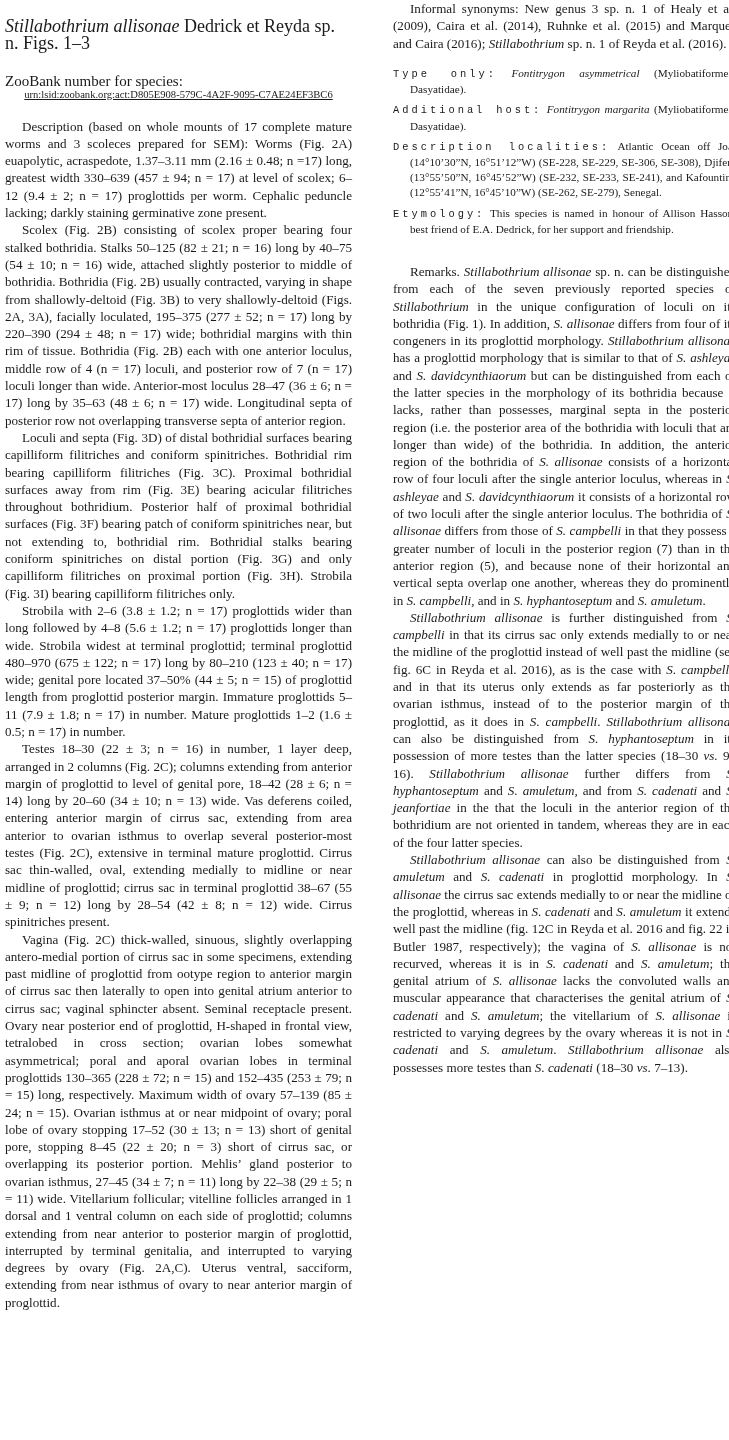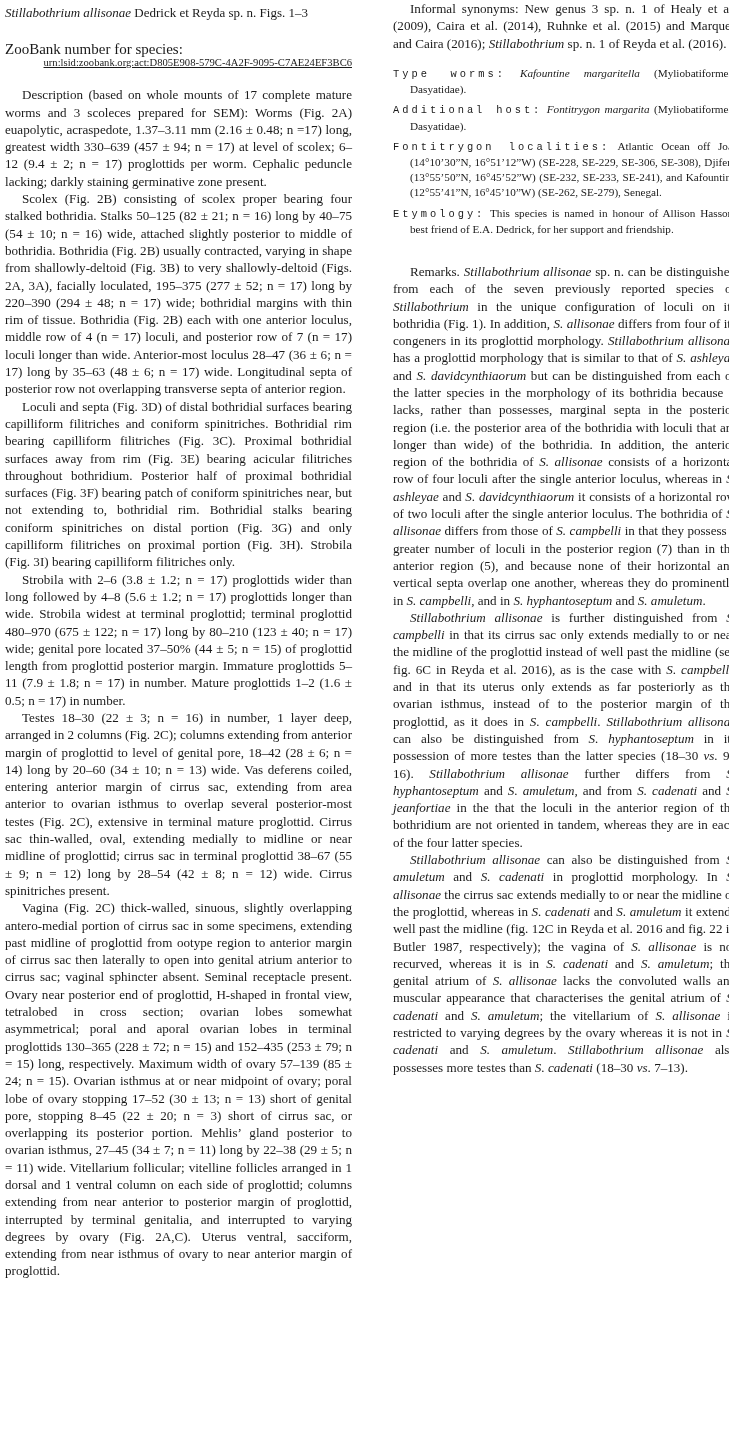--- a/index.html
+++ b/index.html
@@ -11,23 +11,23 @@
     line-height: 17.3px;
   }
   .col { position: absolute; top: 0; }
   .col-left { left: 5px; width: 347px; }
   .col-right { left: 393px; width: 343px; }
   p { margin: 0; text-align: justify; }
   .indent { text-indent: 17px; }
   i, .it { font-style: italic; }
   b, .bd { font-weight: normal; }
 
-  .title { font-size: 13px; margin-top: 4px; text-align: left; }
+  .title { font-size: 18px; margin-top: 18px; text-align: left; }
   .zoobank-label { font-size: 15px; margin-top: 21px; line-height: 14px; text-align: left; }
-  .zoobank-link { font-size: 10.6px; line-height: 14px; text-decoration: underline; color: #1a1a1a; text-align: right; display: block; }
+  .zoobank-link { font-size: 10.6px; line-height: 14px; text-decoration: underline; color: #1a1a1a; text-align: center; display: block; }
   .desc-first { margin-top: 16px; }
 
   .meta-block { font-size: 11.2px; line-height: 15.2px; padding-left: 17px; text-indent: -17px; margin-top: 5px; text-align: justify; }
   .meta-label { letter-spacing: 3px; font-family: "Liberation Mono", "DejaVu Sans Mono", monospace; font-size: 10.4px; }
   .synonyms { margin-top: 0px; }
   .type-host { margin-top: 14px; }
   .remarks { margin-top: 26px; }
 </style>
 </head>
 <body>
@@ -42,27 +42,27 @@
   <p class="indent"><span>Loculi and septa (Fig. 3D) of distal bothridial surfaces bearing capilliform filitriches and coniform spinitriches. Bothridial rim bearing capilliform filitriches (Fig. 3C). Proximal bothridial surfaces away from rim (Fig. 3E) bearing acicular filitriches throughout bothridium. Posterior half of proximal bothridial surfaces (Fig. 3F) bearing patch of coniform spinitriches near, but not extending to, bothridial rim. Bothridial stalks bearing coniform spinitriches on distal portion (Fig. 3G) and only capilliform filitriches on proximal portion (Fig. 3H). Strobila (Fig. 3I) bearing capilliform filitriches only.</span></p>
   <p class="indent"><span>Strobila with 2–6 (3.8 ± 1.2; n = 17) proglottids wider than long followed by 4–8 (5.6 ± 1.2; n = 17) proglottids longer than wide. Strobila widest at terminal proglottid; terminal proglottid 480–970 (675 ± 122; n = 17) long by 80–210 (123 ± 40; n = 17) wide; genital pore located 37–50% (44 ± 5; n = 15) of proglottid length from proglottid posterior margin. Immature proglottids 5–11 (7.9 ± 1.8; n = 17) in number. Mature proglottids 1–2 (1.6 ± 0.5; n = 17) in number.</span></p>
   <p class="indent"><span>Testes 18–30 (22 ± 3; n = 16) in number, 1 layer deep, arranged in 2 columns (Fig. 2C); columns extending from anterior margin of proglottid to level of genital pore, 18–42 (28 ± 6; n = 14) long by 20–60 (34 ± 10; n = 13) wide. Vas deferens coiled, entering anterior margin of cirrus sac, extending from area anterior to ovarian isthmus to overlap several posterior-most testes (Fig. 2C), extensive in terminal mature proglottid. Cirrus sac thin-walled, oval, extending medially to midline or near midline of proglottid; cirrus sac in terminal proglottid 38–67 (55 ± 9; n = 12) long by 28–54 (42 ± 8; n = 12) wide. Cirrus spinitriches present.</span></p>
   <p class="indent"><span>Vagina (Fig. 2C) thick-walled, sinuous, slightly overlapping antero-medial portion of cirrus sac in some specimens, extending past midline of proglottid from ootype region to anterior margin of cirrus sac then laterally to open into genital atrium anterior to cirrus sac; vaginal sphincter absent. Seminal receptacle present. Ovary near posterior end of proglottid, H-shaped in frontal view, tetralobed in cross section; ovarian lobes somewhat asymmetrical; poral and aporal ovarian lobes in terminal proglottids 130–365 (228 ± 72; n = 15) and 152–435 (253 ± 79; n = 15) long, respectively. Maximum width of ovary 57–139 (85 ± 24; n = 15). Ovarian isthmus at or near midpoint of ovary; poral lobe of ovary stopping 17–52 (30 ± 13; n = 13) short of genital pore, stopping 8–45 (22 ± 20; n = 3) short of cirrus sac, or overlapping its posterior portion. Mehlis’ gland posterior to ovarian isthmus, 27–45 (34 ± 7; n = 11) long by 22–38 (29 ± 5; n = 11) wide. Vitellarium follicular; vitelline follicles arranged in 1 dorsal and 1 ventral column on each side of proglottid; columns extending from near anterior to posterior margin of proglottid, interrupted by terminal genitalia, and interrupted to varying degrees by ovary (Fig. 2A,C). Uterus ventral, sacciform, extending from near isthmus of ovary to near anterior margin of proglottid.</span></p>
 </div>
 
 <div class="col col-right">
   <p class="indent synonyms"><span>Informal synonyms: New genus 3 sp. n. 1 of Healy et al. (2009), Caira et al. (2014), Ruhnke et al. (2015) and Marques and Caira (2016); </span><span class="it">Stillabothrium</span><span> sp. n. 1 of Reyda et al. (2016).</span></p>
 
   <div class="meta-block type-host">
-    <span class="meta-label">Type worms:</span><span><span> </span><span class="it">Kafountine margaritella</span><span> (Myliobatiformes: Dasyatidae).</span></span>
+    <span class="meta-label">Type only:</span><span><span> </span><span class="it">Fontitrygon asymmetrical</span><span> (Myliobatiformes: Dasyatidae).</span></span>
   </div>
   <div class="meta-block">
     <span class="meta-label">Additional host:</span><span><span> </span><span class="it">Fontitrygon margarita</span><span> (Myliobatiformes: Dasyatidae).</span></span>
   </div>
   <div class="meta-block">
-    <span class="meta-label">Fontitrygon localities:</span><span><span> Atlantic Ocean off Joal (14°10’30”N, 16°51’12”W) (SE-228, SE-229, SE-306, SE-308), Djifere (13°55’50”N, 16°45’52”W) (SE-232, SE-233, SE-241), and Kafountine (12°55’41”N, 16°45’10”W) (SE-262, SE-279), Senegal.</span></span>
+    <span class="meta-label">Description localities:</span><span><span> Atlantic Ocean off Joal (14°10’30”N, 16°51’12”W) (SE-228, SE-229, SE-306, SE-308), Djifere (13°55’50”N, 16°45’52”W) (SE-232, SE-233, SE-241), and Kafountine (12°55’41”N, 16°45’10”W) (SE-262, SE-279), Senegal.</span></span>
   </div>
   <div class="meta-block">
     <span class="meta-label">Etymology:</span><span><span> This species is named in honour of Allison Hasson, best friend of E.A. Dedrick, for her support and friendship.</span></span>
   </div>
 
   <p class="indent remarks"><span class="bd">Remarks.</span><span> </span><span class="it">Stillabothrium allisonae</span><span> sp. n. can be distinguished from each of the seven previously reported species of </span><span class="it">Stillabothrium</span><span> in the unique configuration of loculi on its bothridia (Fig. 1). In addition, </span><span class="it">S. allisonae</span><span> differs from four of its congeners in its proglottid morphology. </span><span class="it">Stillabothrium allisonae</span><span> has a proglottid morphology that is similar to that of </span><span class="it">S. ashleyae</span><span> and </span><span class="it">S. davidcynthiaorum</span><span> but can be distinguished from each of the latter species in the morphology of its bothridia because it lacks, rather than possesses, marginal septa in the posterior region (i.e. the posterior area of the bothridia with loculi that are longer than wide) of the bothridia. In addition, the anterior region of the bothridia of </span><span class="it">S. allisonae</span><span> consists of a horizontal row of four loculi after the single anterior loculus, whereas in </span><span class="it">S. ashleyae</span><span> and </span><span class="it">S. davidcynthiaorum</span><span> it consists of a horizontal row of two loculi after the single anterior loculus. The bothridia of </span><span class="it">S. allisonae</span><span> differs from those of </span><span class="it">S. campbelli</span><span> in that they possess a greater number of loculi in the posterior region (7) than in the anterior region (5), and because none of their horizontal and vertical septa overlap one another, whereas they do prominently in </span><span class="it">S. campbelli</span><span>, and in </span><span class="it">S. hyphantoseptum</span><span> and </span><span class="it">S. amuletum</span><span>.</span></p>
   <p class="indent"><span class="it">Stillabothrium allisonae</span><span> is further distinguished from </span><span class="it">S. campbelli</span><span> in that its cirrus sac only extends medially to or near the midline of the proglottid instead of well past the midline (see fig. 6C in Reyda et al. 2016), as is the case with </span><span class="it">S. campbelli</span><span>, and in that its uterus only extends as far posteriorly as the ovarian isthmus, instead of to the posterior margin of the proglottid, as it does in </span><span class="it">S. campbelli</span><span>. </span><span class="it">Stillabothrium allisonae</span><span> can also be distinguished from </span><span class="it">S. hyphantoseptum</span><span> in its possession of more testes than the latter species (18–30 </span><span class="it">vs.</span><span> 9–16). </span><span class="it">Stillabothrium allisonae</span><span> further differs from </span><span class="it">S. hyphantoseptum</span><span> and </span><span class="it">S. amuletum</span><span>, and from </span><span class="it">S. cadenati</span><span> and </span><span class="it">S. jeanfortiae</span><span> in the that the loculi in the anterior region of the bothridium are not oriented in tandem, whereas they are in each of the four latter species.</span></p>
   <p class="indent"><span class="it">Stillabothrium allisonae</span><span> can also be distinguished from </span><span class="it">S. amuletum</span><span> and </span><span class="it">S. cadenati</span><span> in proglottid morphology. In </span><span class="it">S. allisonae</span><span> the cirrus sac extends medially to or near the midline of the proglottid, whereas in </span><span class="it">S. cadenati</span><span> and </span><span class="it">S. amuletum</span><span> it extends well past the midline (fig. 12C in Reyda et al. 2016 and fig. 22 in Butler 1987, respectively); the vagina of </span><span class="it">S. allisonae</span><span> is not recurved, whereas it is in </span><span class="it">S. cadenati</span><span> and </span><span class="it">S. amuletum</span><span>; the genital atrium of </span><span class="it">S. allisonae</span><span> lacks the convoluted walls and muscular appearance that characterises the genital atrium of </span><span class="it">S. cadenati</span><span> and </span><span class="it">S. amuletum</span><span>; the vitellarium of </span><span class="it">S. allisonae</span><span> is restricted to varying degrees by the ovary whereas it is not in </span><span class="it">S. cadenati</span><span> and </span><span class="it">S. amuletum</span><span>. </span><span class="it">Stillabothrium allisonae</span><span> also possesses more testes than </span><span class="it">S. cadenati</span><span> (18–30 </span><span class="it">vs</span><span>. 7–13).</span></p>
 </div>
 

